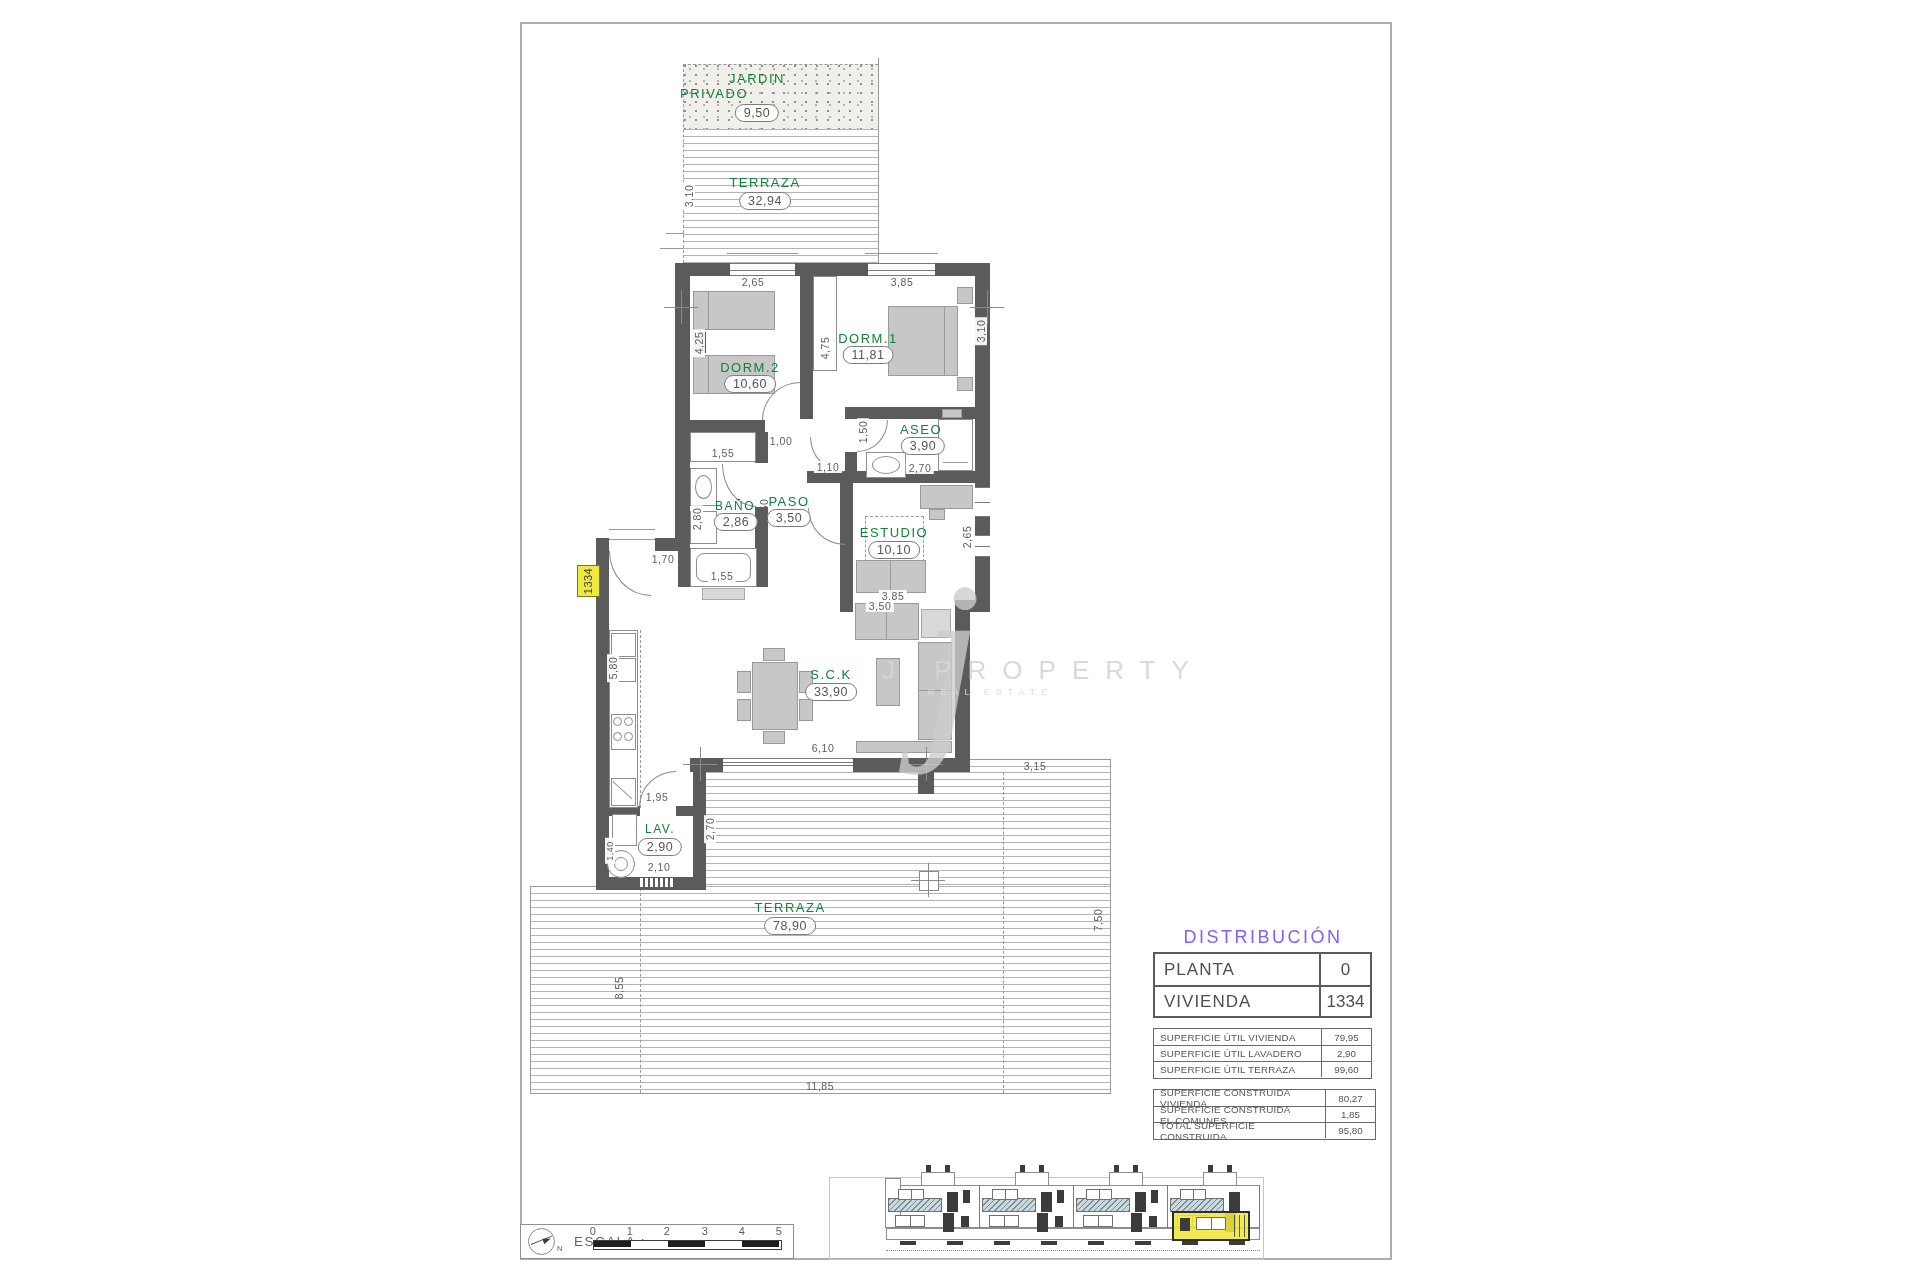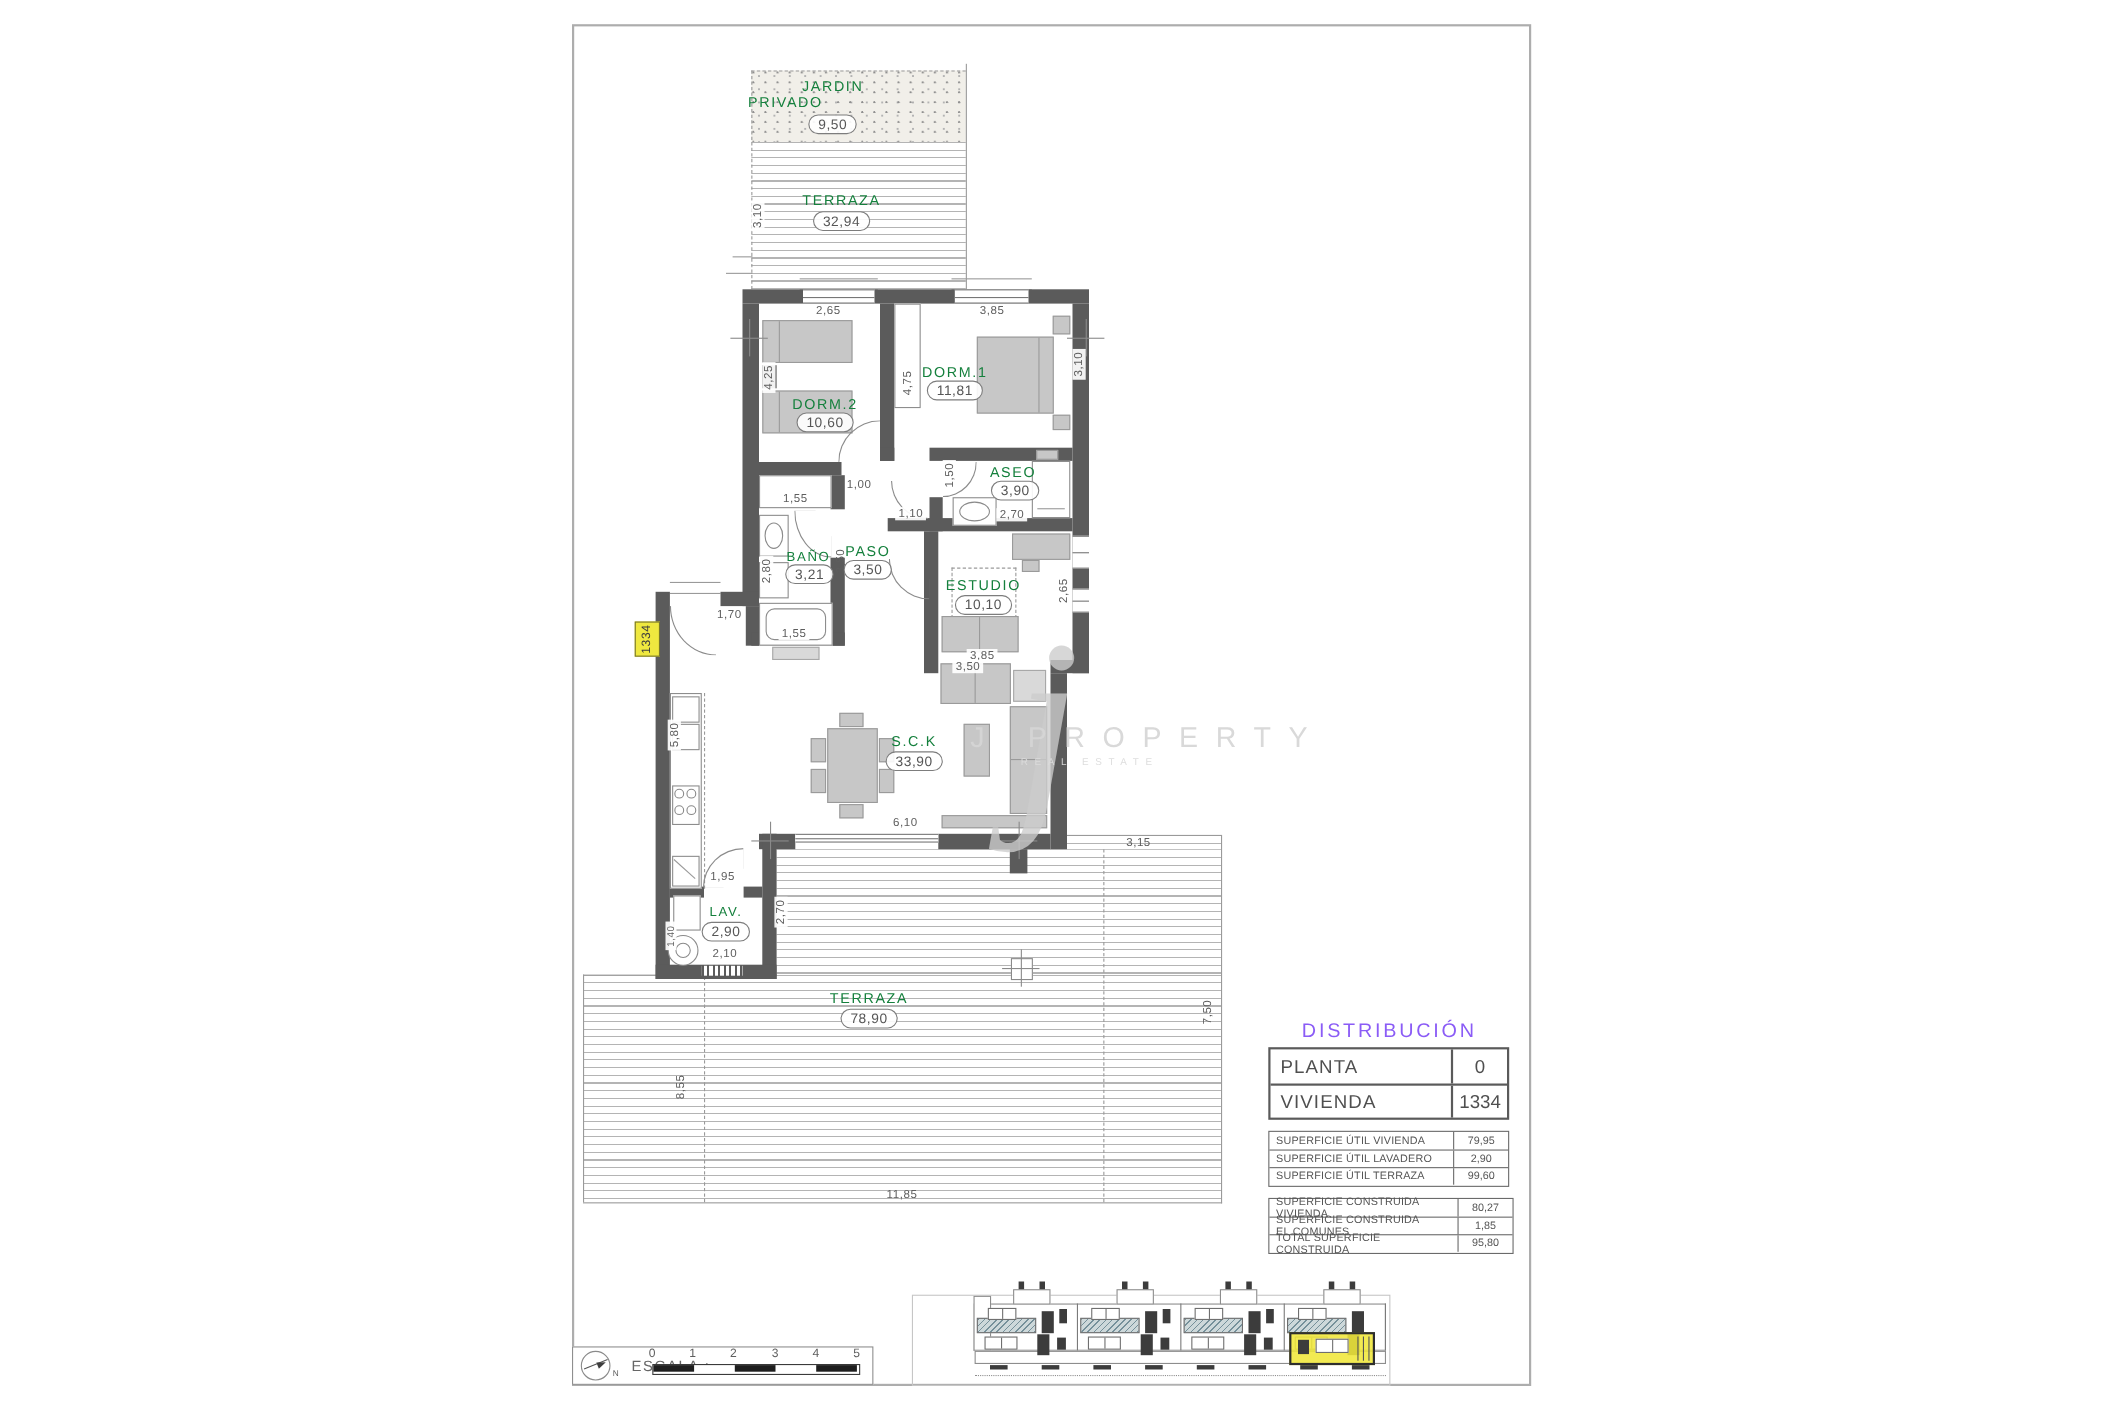--- a/index.html
+++ b/index.html
@@ -214,21 +214,21 @@
     <div class="lbl" style="left:757px;top:78px;">JARDIN</div>
     <div class="lbl" style="left:714px;top:93px;">PRIVADO</div>
     <div class="abox" style="left:757px;top:113px;">9,50</div>
     <div class="lbl" style="left:765px;top:182px;">TERRAZA</div>
     <div class="abox" style="left:765px;top:201px;">32,94</div>
     <div class="lbl" style="left:750px;top:367px;">DORM.2</div>
     <div class="abox" style="left:750px;top:384px;">10,60</div>
     <div class="lbl" style="left:868px;top:338px;">DORM.1</div>
     <div class="abox" style="left:868px;top:355px;">11,81</div>
     <div class="lbl" style="left:735px;top:506px;font-size:12px;">BAÑO</div>
-    <div class="abox" style="left:736px;top:522px;">3,21</div>
+    <div class="abox" style="left:736px;top:522px;">2,86</div>
     <div class="lbl" style="left:789px;top:501px;">PASO</div>
     <div class="abox" style="left:789px;top:518px;">3,50</div>
     <div class="lbl" style="left:921px;top:429px;">ASEO</div>
     <div class="abox" style="left:923px;top:446px;">3,90</div>
     <div class="lbl" style="left:894px;top:532px;">ESTUDIO</div>
     <div class="abox" style="left:894px;top:550px;">10,10</div>
     <div class="lbl" style="left:831px;top:674px;">S.C.K</div>
     <div class="abox" style="left:831px;top:692px;">33,90</div>
     <div class="lbl" style="left:660px;top:829px;font-size:12px;">LAV.</div>
     <div class="abox" style="left:660px;top:847px;">2,90</div>

